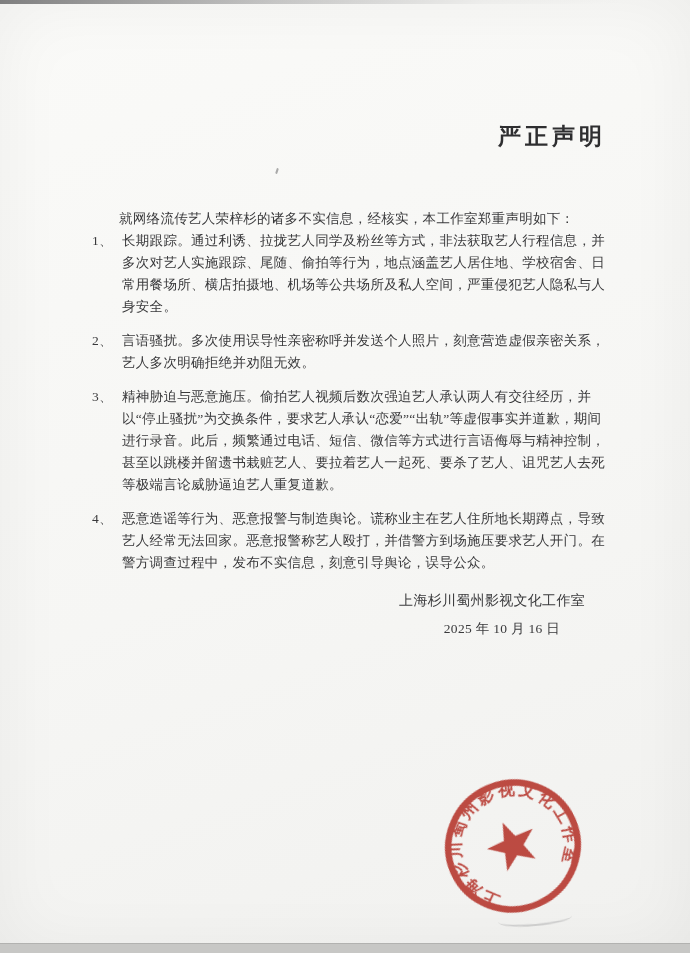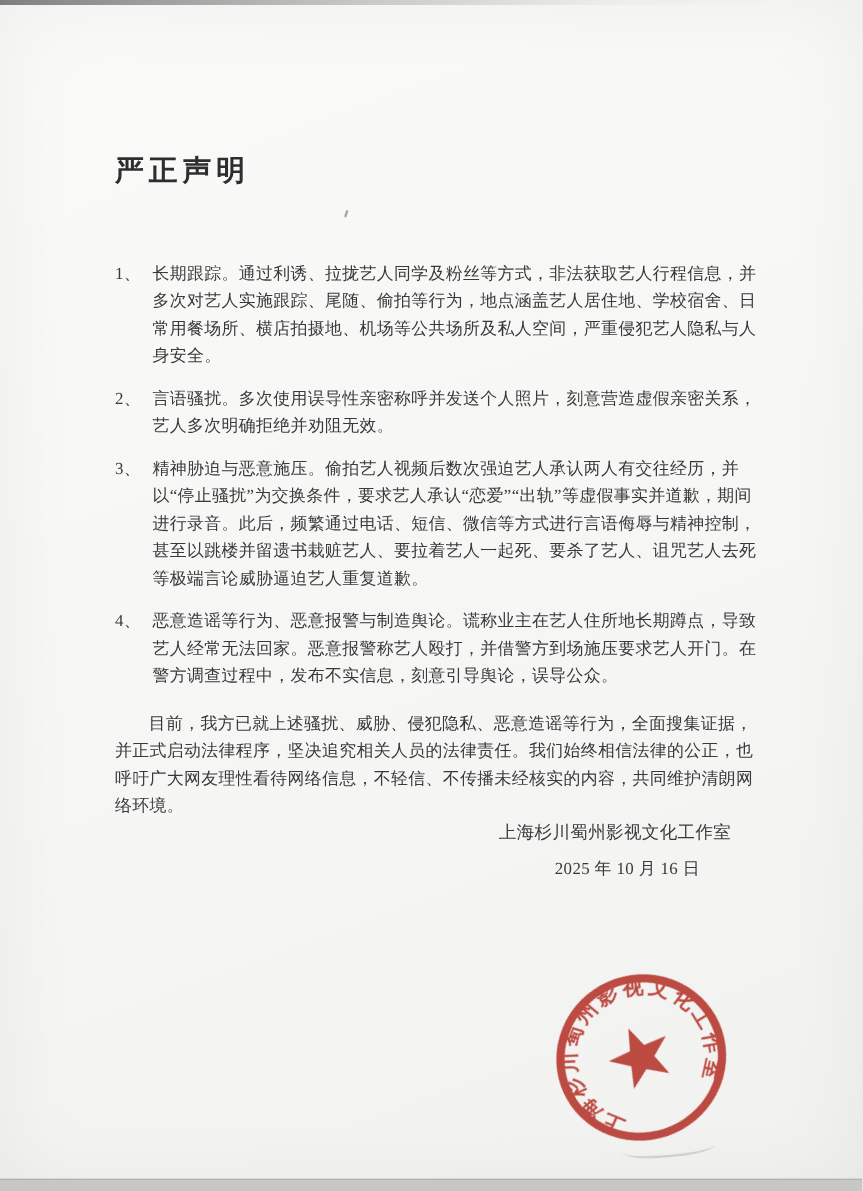--- a/index.html
+++ b/index.html
@@ -25,21 +25,21 @@
   }
   .content {
     position: absolute; top: 0; left: 0; right: 0;
     padding: 0 84px 0 92px;
     font-size: 13.5px;
     line-height: 22px;
     letter-spacing: 0.3px;
   }
   .title {
     margin: 126px 0 60px 0;
-    text-align: left;
+    text-align: right;
     font-size: 23px;
     font-weight: 700;
     letter-spacing: 4px;
     color: #2e2e30;
   }
   p.para { margin: 0; }
   .indent2 { text-indent: 2em; }
   .intro { margin-bottom: 34px; }
   .point-one { margin-bottom: 18px; }
   .point-two { margin-bottom: 16px; }
@@ -97,20 +97,21 @@
 </style>
 </head>
 <body>
 
 <div class="photo">
   <div class="photo-edge-top"></div>
 
   <div class="content">
     <div class="title">严正声明</div>
 
+    <p class="para indent2 intro">就网络流传艺人荣梓杉的诸多不实信息，经核实，本工作室郑重声明如下：</p>
 
 
 
     <div class="behaviors">
       <div class="item">
         <span class="num">1、</span>
         <span class="txt">长期跟踪。通过利诱、拉拢艺人同学及粉丝等方式，非法获取艺人行程信息，并多次对艺人实施跟踪、尾随、偷拍等行为，地点涵盖艺人居住地、学校宿舍、日常用餐场所、横店拍摄地、机场等公共场所及私人空间，严重侵犯艺人隐私与人身安全。</span>
       </div>
       <div class="item">
         <span class="num">2、</span>
@@ -120,21 +121,20 @@
         <span class="num">3、</span>
         <span class="txt">精神胁迫与恶意施压。偷拍艺人视频后数次强迫艺人承认两人有交往经历，并以“停止骚扰”为交换条件，要求艺人承认“恋爱”“出轨”等虚假事实并道歉，期间进行录音。此后，频繁通过电话、短信、微信等方式进行言语侮辱与精神控制，甚至以跳楼并留遗书栽赃艺人、要拉着艺人一起死、要杀了艺人、诅咒艺人去死等极端言论威胁逼迫艺人重复道歉。</span>
       </div>
       <div class="item">
         <span class="num">4、</span>
         <span class="txt">恶意造谣等行为、恶意报警与制造舆论。谎称业主在艺人住所地长期蹲点，导致艺人经常无法回家。恶意报警称艺人殴打，并借警方到场施压要求艺人开门。在警方调查过程中，发布不实信息，刻意引导舆论，误导公众。</span>
       </div>
     </div>
 
 
-    <p class="para indent2 closing">目前，我方已就上述骚扰、威胁、侵犯隐私、恶意造谣等行为，全面搜集证据，并正式启动法律程序，坚决追究相关人员的法律责任。我们始终相信法律的公正，也呼吁广大网友理性看待网络信息，不轻信、不传播未经核实的内容，共同维护清朗网络环境。</p>
 
     <div class="signature">上海杉川蜀州影视文化工作室</div>
     <div class="dateline">2025 年 10 月 16 日</div>
   </div>
 
   <div class="stamp">
     <svg viewBox="0 0 200 200" width="146" height="146">
       <defs>
         <path id="arcPath" d="M 100,172 A 72,72 0 0 1 28,100 A 72,72 0 0 1 100,28 A 72,72 0 0 1 172,100 A 72,72 0 0 1 100,172" fill="none"></path>
       </defs>

